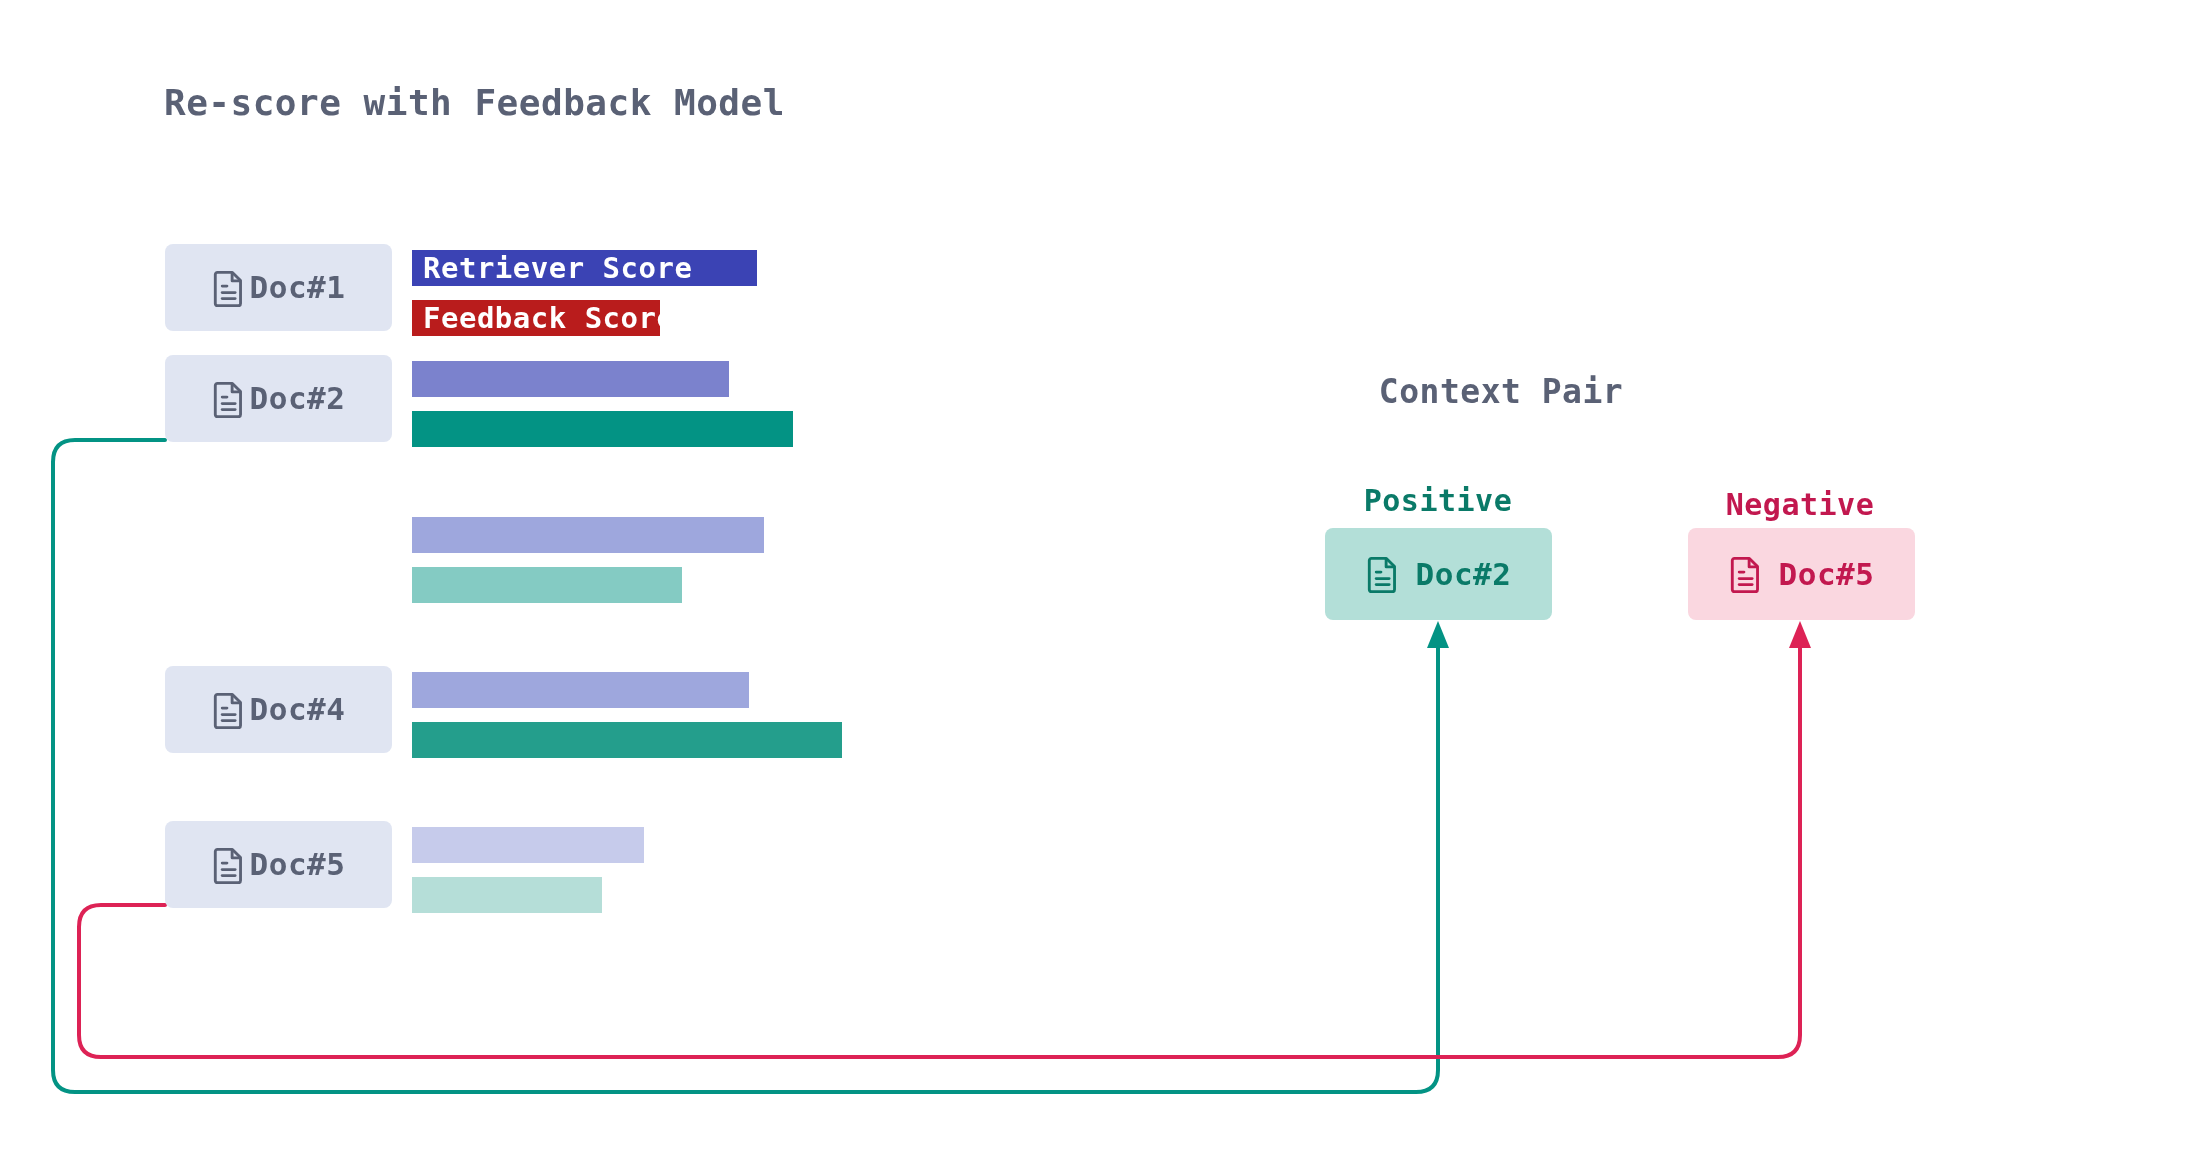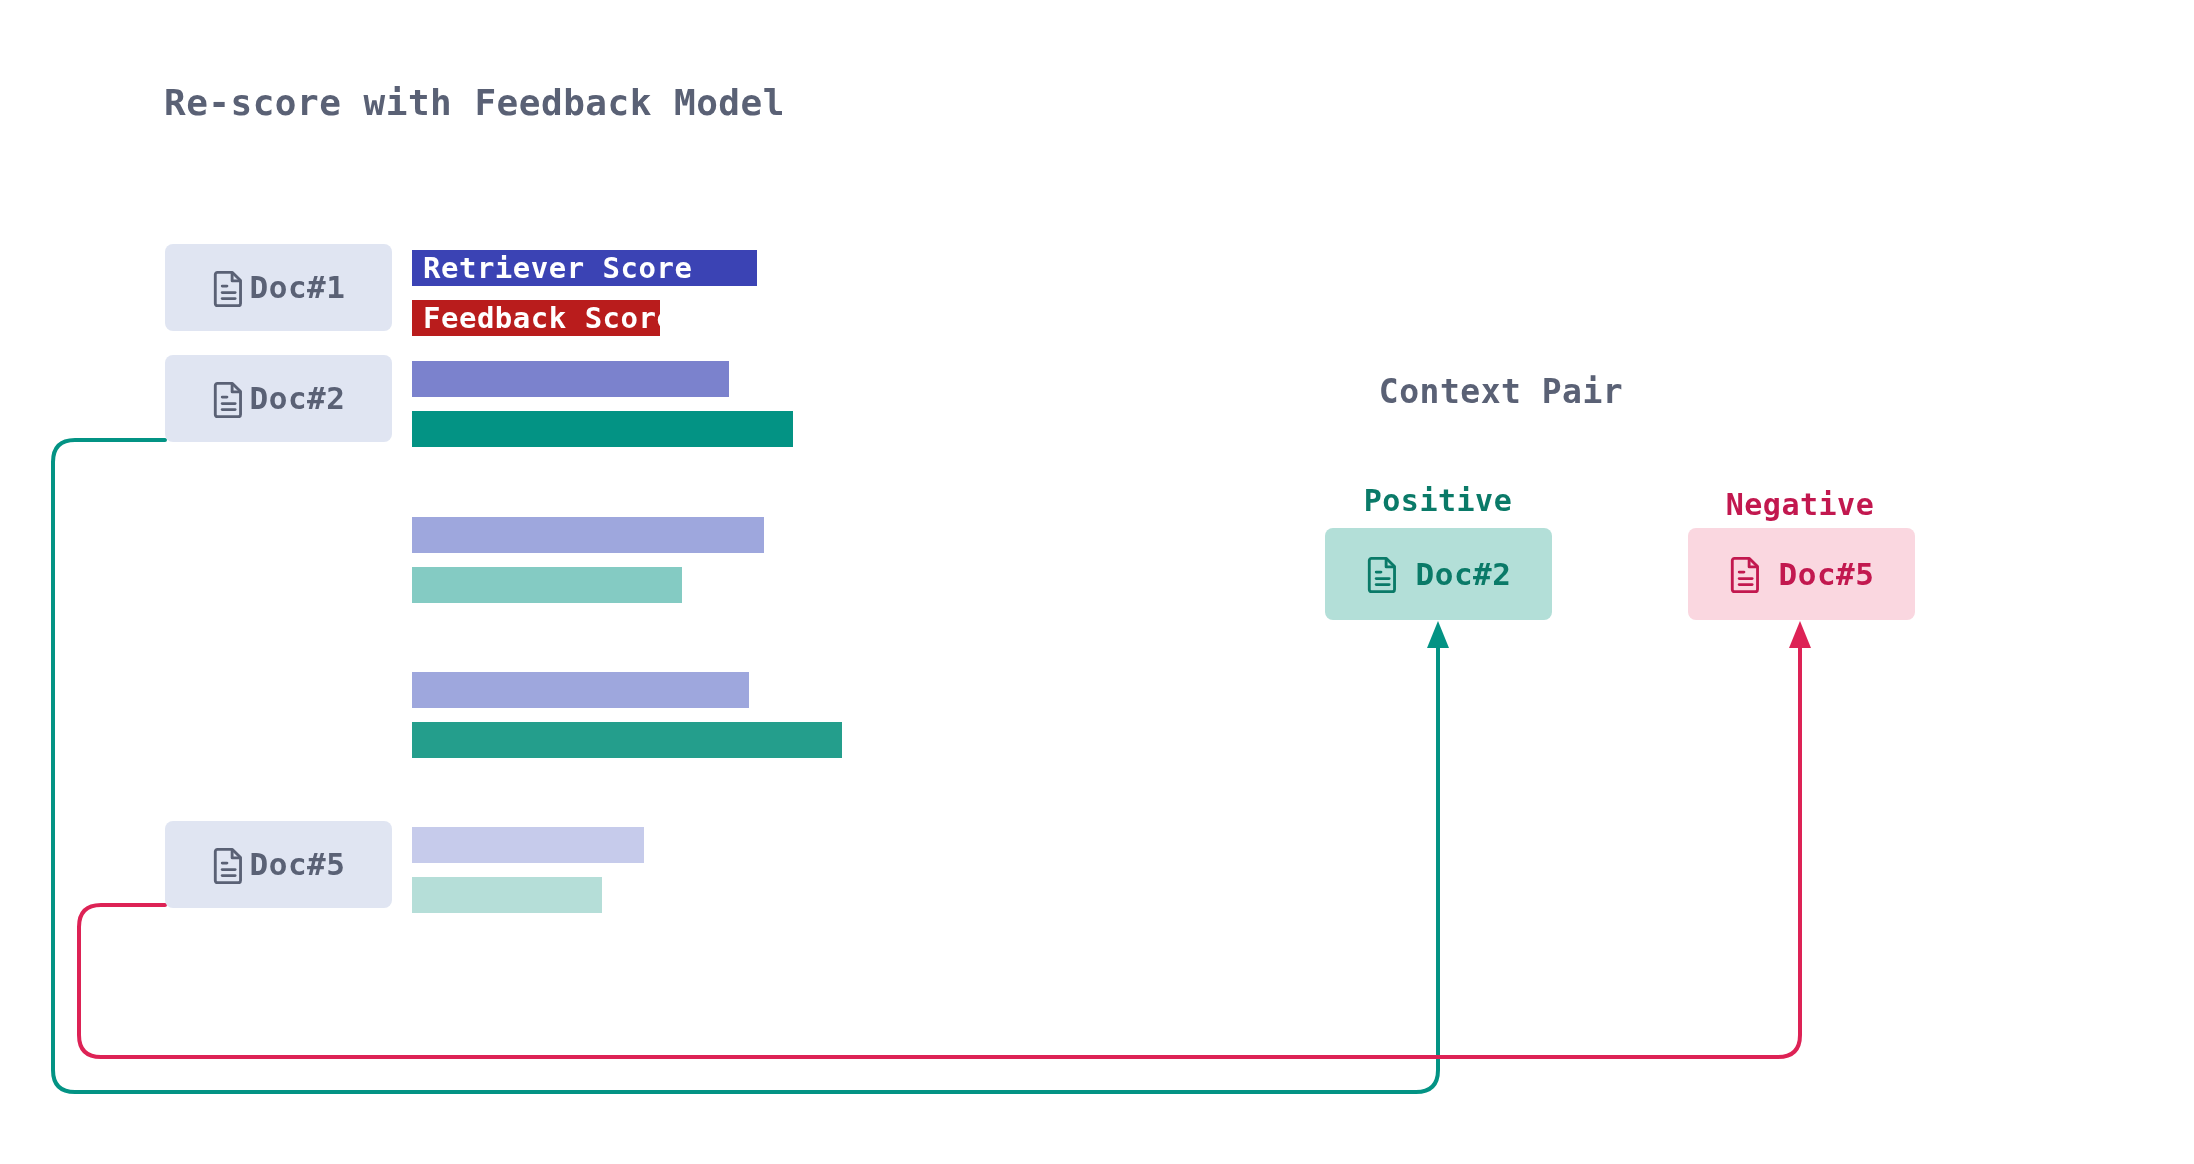--- a/index.html
+++ b/index.html
@@ -177,20 +177,30 @@
     <div class="bar retr" style="width:317px;background:#7b82cd"></div>
     <div class="bar feed" style="width:381px;background:#039384"></div>
   </div>
 
   <div class="doc-row" style="top:511px">
     <div class="bar retr" style="width:352px;background:#9ea7dd"></div>
     <div class="bar feed" style="width:270px;background:#84cbc3"></div>
   </div>
 
   <div class="doc-row" style="top:666px">
+    <div class="doc-card">
+      <svg class="doc-ico" viewBox="0 0 24 28">
+        <path d="M3.5 2.5 h11 l6 6 v17 a1.6 1.6 0 0 1 -1.6 1.6 h-15.4 a1.6 1.6 0 0 1 -1.6 -1.6 v-21.4 a1.6 1.6 0 0 1 1.6 -1.6 z" fill="none" stroke="#5a6175" stroke-width="2.1" stroke-linejoin="round"></path>
+        <path d="M14.3 2.6 v6.2 h6.2" fill="none" stroke="#5a6175" stroke-width="2.1" stroke-linejoin="round"></path>
+        <line x1="7" y1="12.6" x2="10.5" y2="12.6" stroke="#5a6175" stroke-width="2.1" stroke-linecap="round"></line>
+        <line x1="7" y1="17.4" x2="16.5" y2="17.4" stroke="#5a6175" stroke-width="2.1" stroke-linecap="round"></line>
+        <line x1="7" y1="21.8" x2="16.5" y2="21.8" stroke="#5a6175" stroke-width="2.1" stroke-linecap="round"></line>
+      </svg>
+      <span class="doc-label">Doc#4</span>
+    </div>
     <div class="bar retr" style="width:337px;background:#9ea7dd"></div>
     <div class="bar feed" style="width:430px;background:#249e8c"></div>
   </div>
 
   <div class="doc-row" style="top:821px">
     <div class="doc-card">
       <svg class="doc-ico" viewBox="0 0 24 28">
         <path d="M3.5 2.5 h11 l6 6 v17 a1.6 1.6 0 0 1 -1.6 1.6 h-15.4 a1.6 1.6 0 0 1 -1.6 -1.6 v-21.4 a1.6 1.6 0 0 1 1.6 -1.6 z" fill="none" stroke="#5a6175" stroke-width="2.1" stroke-linejoin="round"></path>
         <path d="M14.3 2.6 v6.2 h6.2" fill="none" stroke="#5a6175" stroke-width="2.1" stroke-linejoin="round"></path>
         <line x1="7" y1="12.6" x2="10.5" y2="12.6" stroke="#5a6175" stroke-width="2.1" stroke-linecap="round"></line>

